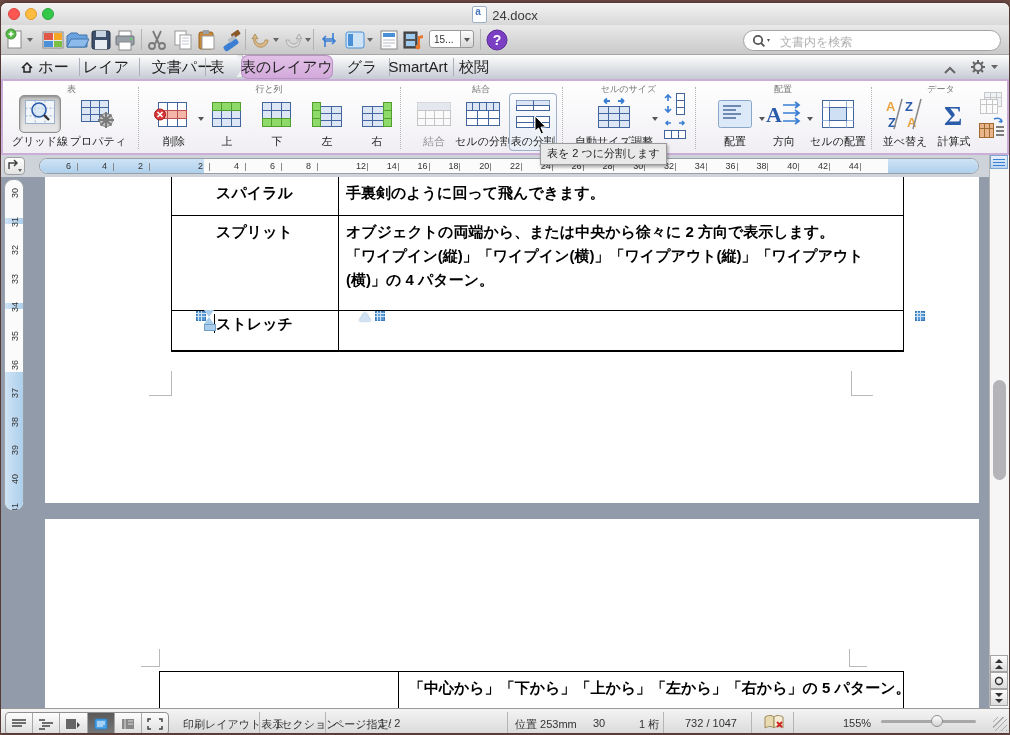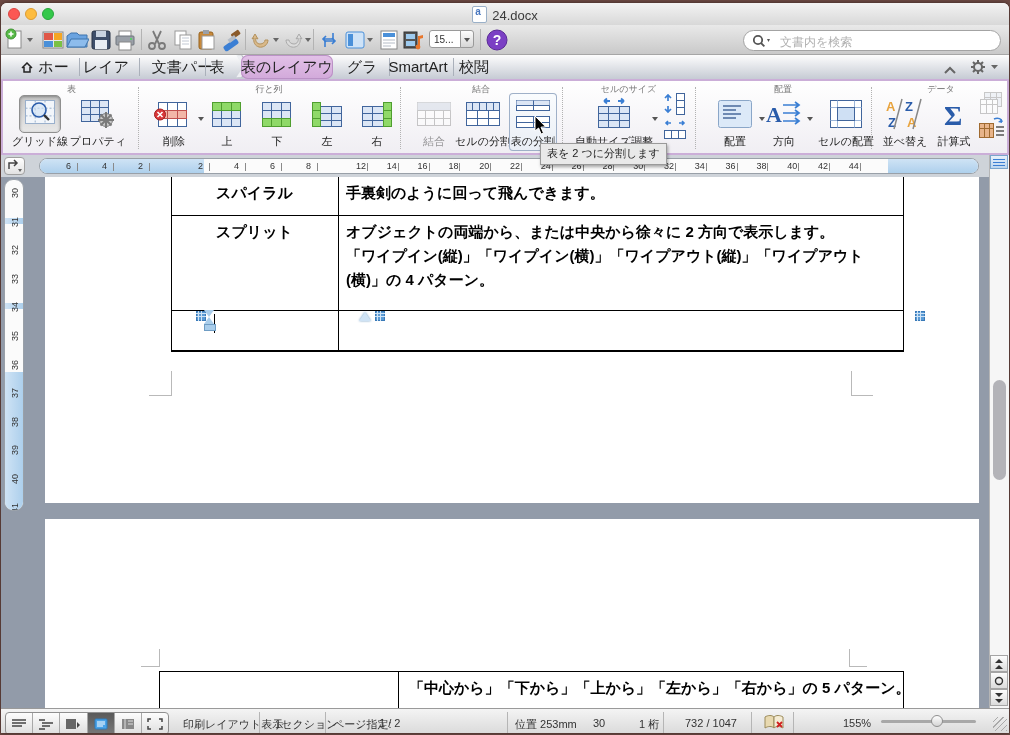--- a/index.html
+++ b/index.html
@@ -460,21 +460,21 @@
           <svg width="38" height="32">
               <text x="1" y="24" font-size="22" font-weight="bold" fill="#2a5caa" font-family="Liberation Serif,serif">A</text>
               <path d="M18 7h16M30 4l4 3-4 3" stroke="#3b7fd4" stroke-width="1.7" fill="none"></path>
               <path d="M18 15h16M30 12l4 3-4 3" stroke="#3b7fd4" stroke-width="1.7" fill="none"></path>
               <path d="M18 23h16M30 20l4 3-4 3" stroke="#3b7fd4" stroke-width="1.7" fill="none"></path>
             </svg>
         </div>
         <div class="rdd" style="right:-4px"></div>
         <div class="rlabel">方向</div>
       </div>
-      <div class="rbtn" style="left:120px;width:58px">
+      <div class="rbtn" style="left:112px;width:58px">
         <div class="ricon">
           <svg width="36" height="32">
               <rect x="2.5" y="2.5" width="31" height="27" fill="#fff" stroke="#41659c"></rect>
               <path d="M9.5 2.5v27M2.5 9.5h31M26.5 2.5v27M2.5 22.5h31" stroke="#9ab4d8"></path>
               <rect x="9.5" y="9.5" width="17" height="13" fill="#cfe0f4" stroke="#41659c"></rect>
             </svg>
         </div>
         <div class="rlabel">セルの配置</div>
       </div>
     </div>
@@ -638,20 +638,21 @@
 
     <div class="doctext" style="left:170px;top:7px;width:167px;text-align:center">スパイラル</div>
     <div class="doctext" style="left:345px;top:7px">手裏剣のように回って飛んできます。</div>
 
     <div class="doctext" style="left:170px;top:46px;width:167px;text-align:center">スプリット</div>
     <div class="doctext" style="left:345px;top:46px">オブジェクトの両端から、または中央から徐々に 2 方向で表示します。</div>
     <div class="doctext" style="left:345px;top:70px">「ワイプイン(縦)」「ワイプイン(横)」「ワイプアウト(縦)」「ワイプアウト</div>
     <div class="doctext" style="left:345px;top:94px">(横)」の 4 パターン。</div>
 
     <div class="caret" style="left:213px;top:137px"></div>
+    <div class="doctext" style="left:170px;top:138px;width:167px;text-align:center">ストレッチ</div>
 
     <div class="gray-line" style="left:170px;top:194px;width:1px;height:25px"></div>
     <div class="gray-line" style="left:148px;top:218px;width:22px;height:1px"></div>
     <div class="gray-line" style="left:850px;top:194px;width:1px;height:25px"></div>
     <div class="gray-line" style="left:850px;top:218px;width:22px;height:1px"></div>
 
     <div class="gray-line" style="left:158px;top:472px;width:1px;height:18px"></div>
     <div class="gray-line" style="left:140px;top:489px;width:18px;height:1px"></div>
     <div class="gray-line" style="left:848px;top:472px;width:1px;height:18px"></div>
     <div class="gray-line" style="left:848px;top:489px;width:18px;height:1px"></div>

